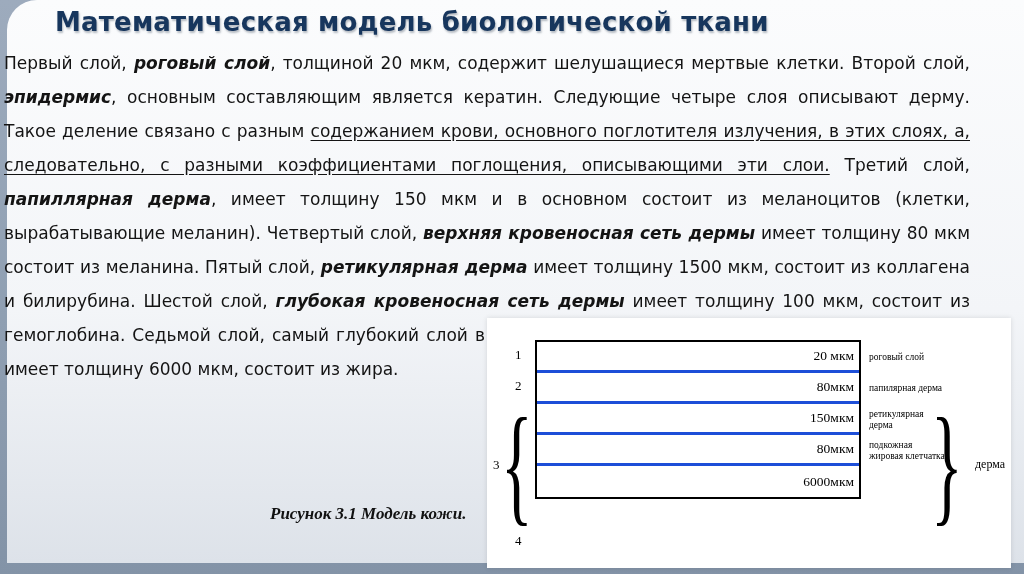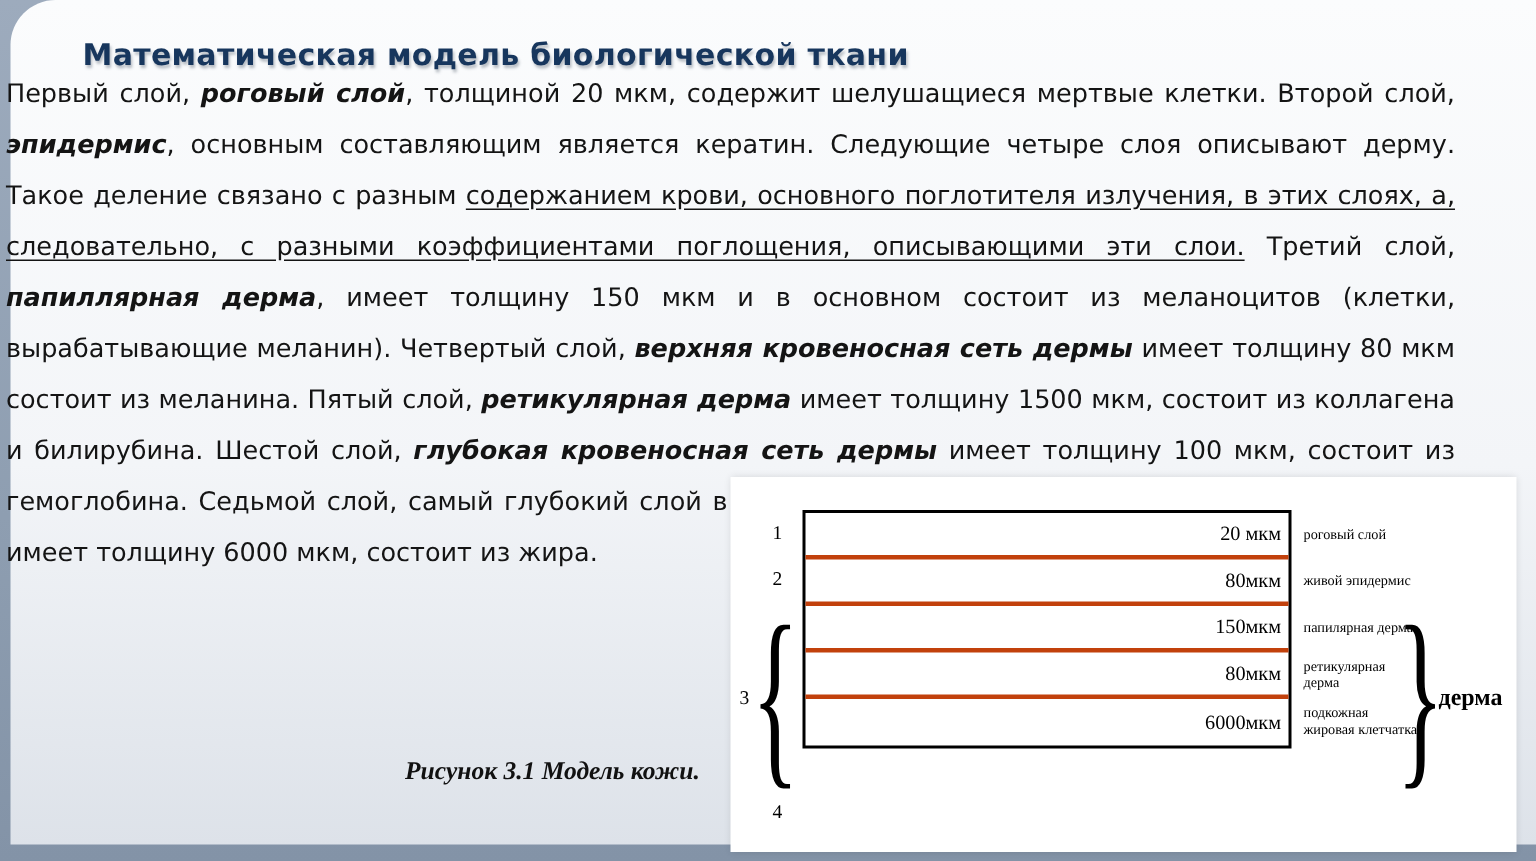--- a/index.html
+++ b/index.html
@@ -7,22 +7,22 @@
     width:1024px;height:574px;overflow:hidden;position:relative;
     background:linear-gradient(180deg,#9dabbd 0%,#8e9eb1 60%,#8393a7 100%);
     font-family:"DejaVu Sans",sans-serif;
   }
   .slide{
     position:absolute;left:7px;top:0;right:0;bottom:11px;
     border-radius:30px 0 0 0;
     background:linear-gradient(180deg,#fbfcfd 0%,#f3f5f8 55%,#dde2e9 100%);
   }
   .title{
-    margin:0;position:absolute;left:48px;top:24px;
-    font-size:20px;font-weight:bold;color:#17365d;letter-spacing:0.2px;
+    margin:0;position:absolute;left:48px;top:7px;
+    font-size:26px;font-weight:bold;color:#17365d;letter-spacing:0.2px;
     text-shadow:1px 2px 2px rgba(100,110,125,0.45);
     font-family:"DejaVu Sans",sans-serif;white-space:nowrap;
   }
   .body-text{
     position:absolute;left:-3px;top:46px;width:966px;
     font-size:17px;line-height:34px;color:#141414;text-align:justify;
   }
   .seg-normal{}
   .seg-bold-italic{font-weight:bold;font-style:italic;}
   .seg-underline{text-decoration:underline;text-underline-offset:3px;}
@@ -33,21 +33,21 @@
   }
   .figure{
     position:absolute;left:480px;top:318px;width:524px;height:250px;
     background:#ffffff;box-shadow:0 0 5px rgba(0,0,0,0.12);
   }
   .layer-stack{
     position:absolute;left:48px;top:22px;width:326px;
     border:2px solid #000;box-sizing:border-box;background:#fff;
   }
   .layer-row{
-    height:31px;border-bottom:3px solid #c2410c;box-sizing:border-box;
+    height:31px;border-bottom:3px solid #1d4ed8;box-sizing:border-box;
     display:flex;align-items:center;justify-content:flex-end;padding-right:5px;
     font-family:"Liberation Serif",serif;font-size:13.5px;color:#000;
   }
   .layer-row:last-child{border-bottom:none;}
   .layer-labels{position:absolute;left:382px;top:24px;width:78px;}
   .layer-label{
     height:31px;display:flex;align-items:center;
     font-family:"Liberation Serif",serif;font-size:9.5px;line-height:10.5px;color:#000;
   }
   .idx{
@@ -61,22 +61,22 @@
   .brace{
     position:absolute;font-family:"Liberation Serif",serif;color:#000;
     font-size:132px;line-height:124px;transform:scaleX(0.5);
     transform-origin:left center;
   }
   .brace-left{left:14px;top:84px;}
   .brace-left::before{content:"{";}
   .brace-right{left:444px;top:84px;}
   .brace-right::before{content:"}";}
   .group-label{
-    position:absolute;left:472px;top:139px;
-    font-family:"Liberation Serif",serif;font-size:16px;color:#000;font-weight:bold;
+    position:absolute;left:488px;top:139px;
+    font-family:"Liberation Serif",serif;font-size:12px;color:#000;
   }
 </style>
 </head>
 <body>
 
 <div class="slide">
 
   <h1 class="title">Математическая модель биологической ткани</h1>
 
   <div class="body-text"><span class="seg-normal">Первый слой, </span><span class="seg-bold-italic">роговый слой</span><span class="seg-normal">, толщиной 20 мкм, содержит шелушащиеся мертвые клетки. Второй слой, </span><span class="seg-bold-italic">эпидермис</span><span class="seg-normal">, основным составляющим является кератин. Следующие четыре слоя описывают дерму. Такое деление связано с разным </span><span class="seg-underline">содержанием крови, основного поглотителя излучения, в этих слоях, а, следовательно, с разными коэффициентами поглощения, описывающими эти слои.</span><span class="seg-normal"> Третий слой, </span><span class="seg-bold-italic">папиллярная дерма</span><span class="seg-normal">, имеет толщину 150 мкм и в основном состоит из меланоцитов (клетки, вырабатывающие меланин). Четвертый слой, </span><span class="seg-bold-italic">верхняя кровеносная сеть дермы</span><span class="seg-normal"> имеет толщину 80 мкм состоит из меланина. Пятый слой, </span><span class="seg-bold-italic">ретикулярная дерма</span><span class="seg-normal"> имеет толщину 1500 мкм, состоит из коллагена и билирубина. Шестой слой, </span><span class="seg-bold-italic">глубокая кровеносная сеть дермы</span><span class="seg-normal"> имеет толщину 100 мкм, состоит из гемоглобина. Седьмой слой, самый глубокий слой в нашей модели — </span><span class="seg-bold-italic">подкожная жировая клетчатка</span><span class="seg-normal"> имеет толщину 6000 мкм, состоит из жира.</span></div>
@@ -96,21 +96,20 @@
         </div>
         <div class="layer-row">
           <span class="thickness">80мкм</span>
         </div>
         <div class="layer-row">
           <span class="thickness">6000мкм</span>
         </div>
       </div>
     <div class="layer-labels">
         <div class="layer-label">роговый слой</div>
-        <div class="layer-label">живой эпидермис</div>
         <div class="layer-label">папилярная дерма</div>
         <div class="layer-label">ретикулярная дерма</div>
         <div class="layer-label">подкожная жировая клетчатка</div>
       </div>
 
     <span class="idx idx1">1</span>
     <span class="idx idx2">2</span>
     <span class="idx idx3">3</span>
     <span class="idx idx4">4</span>
 

